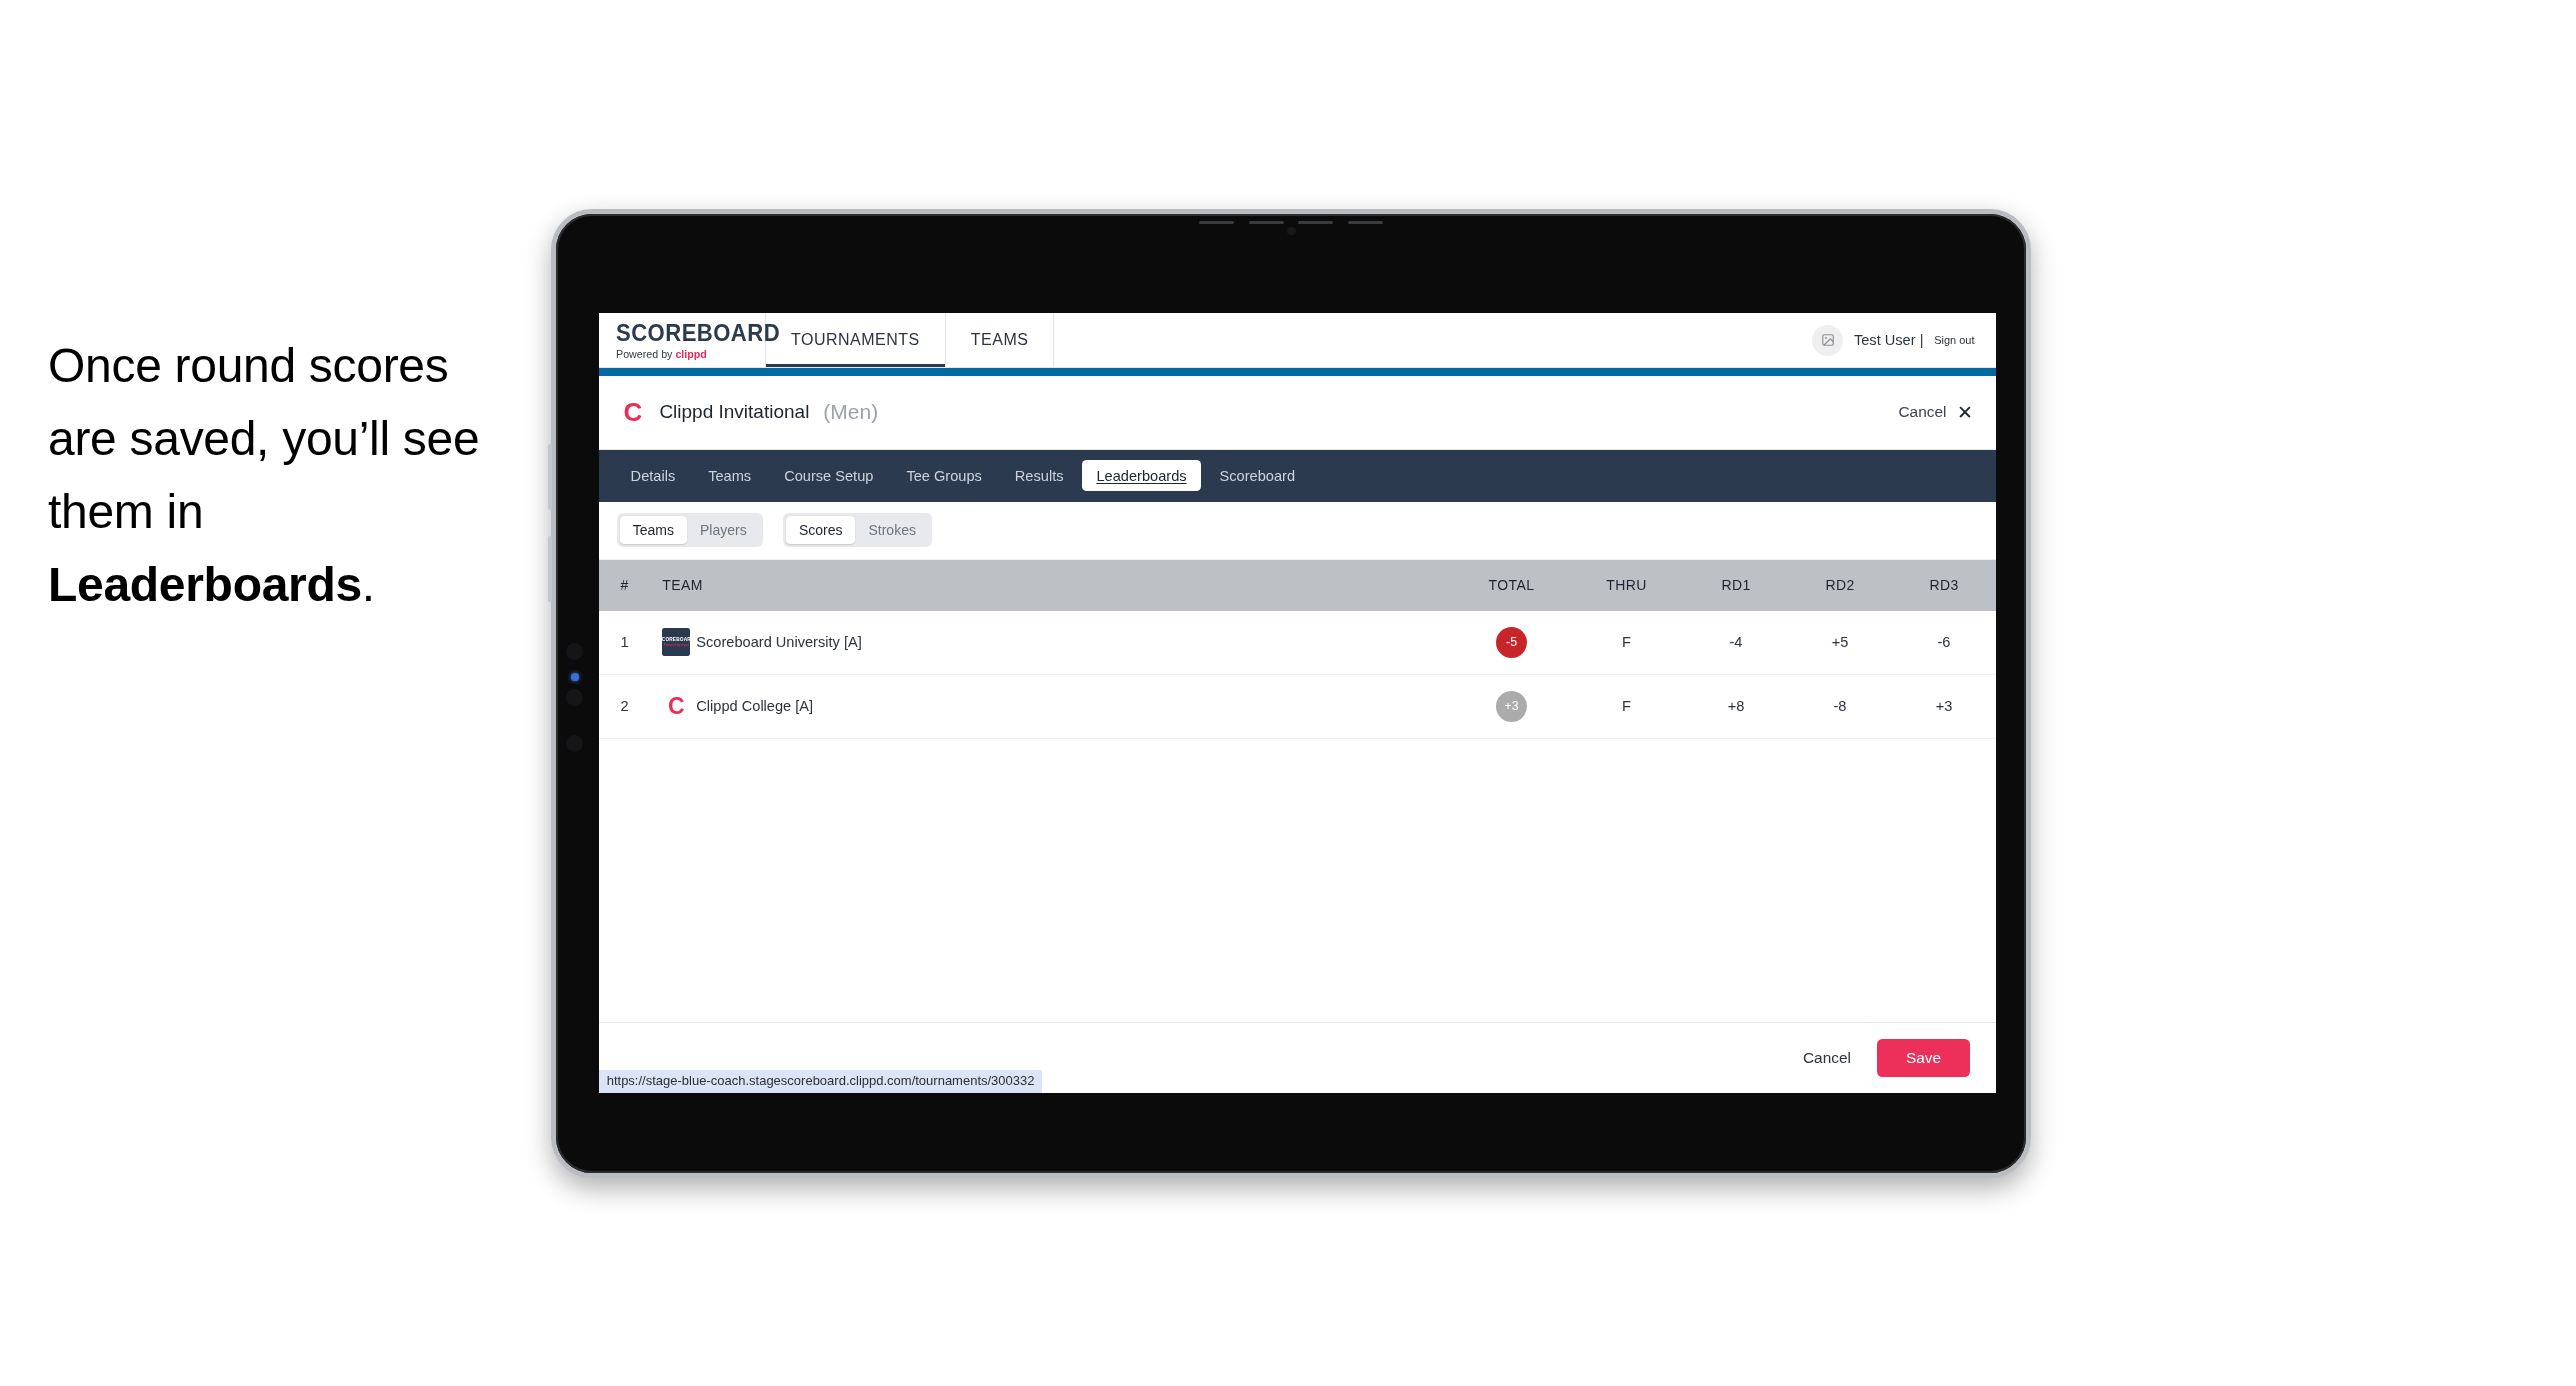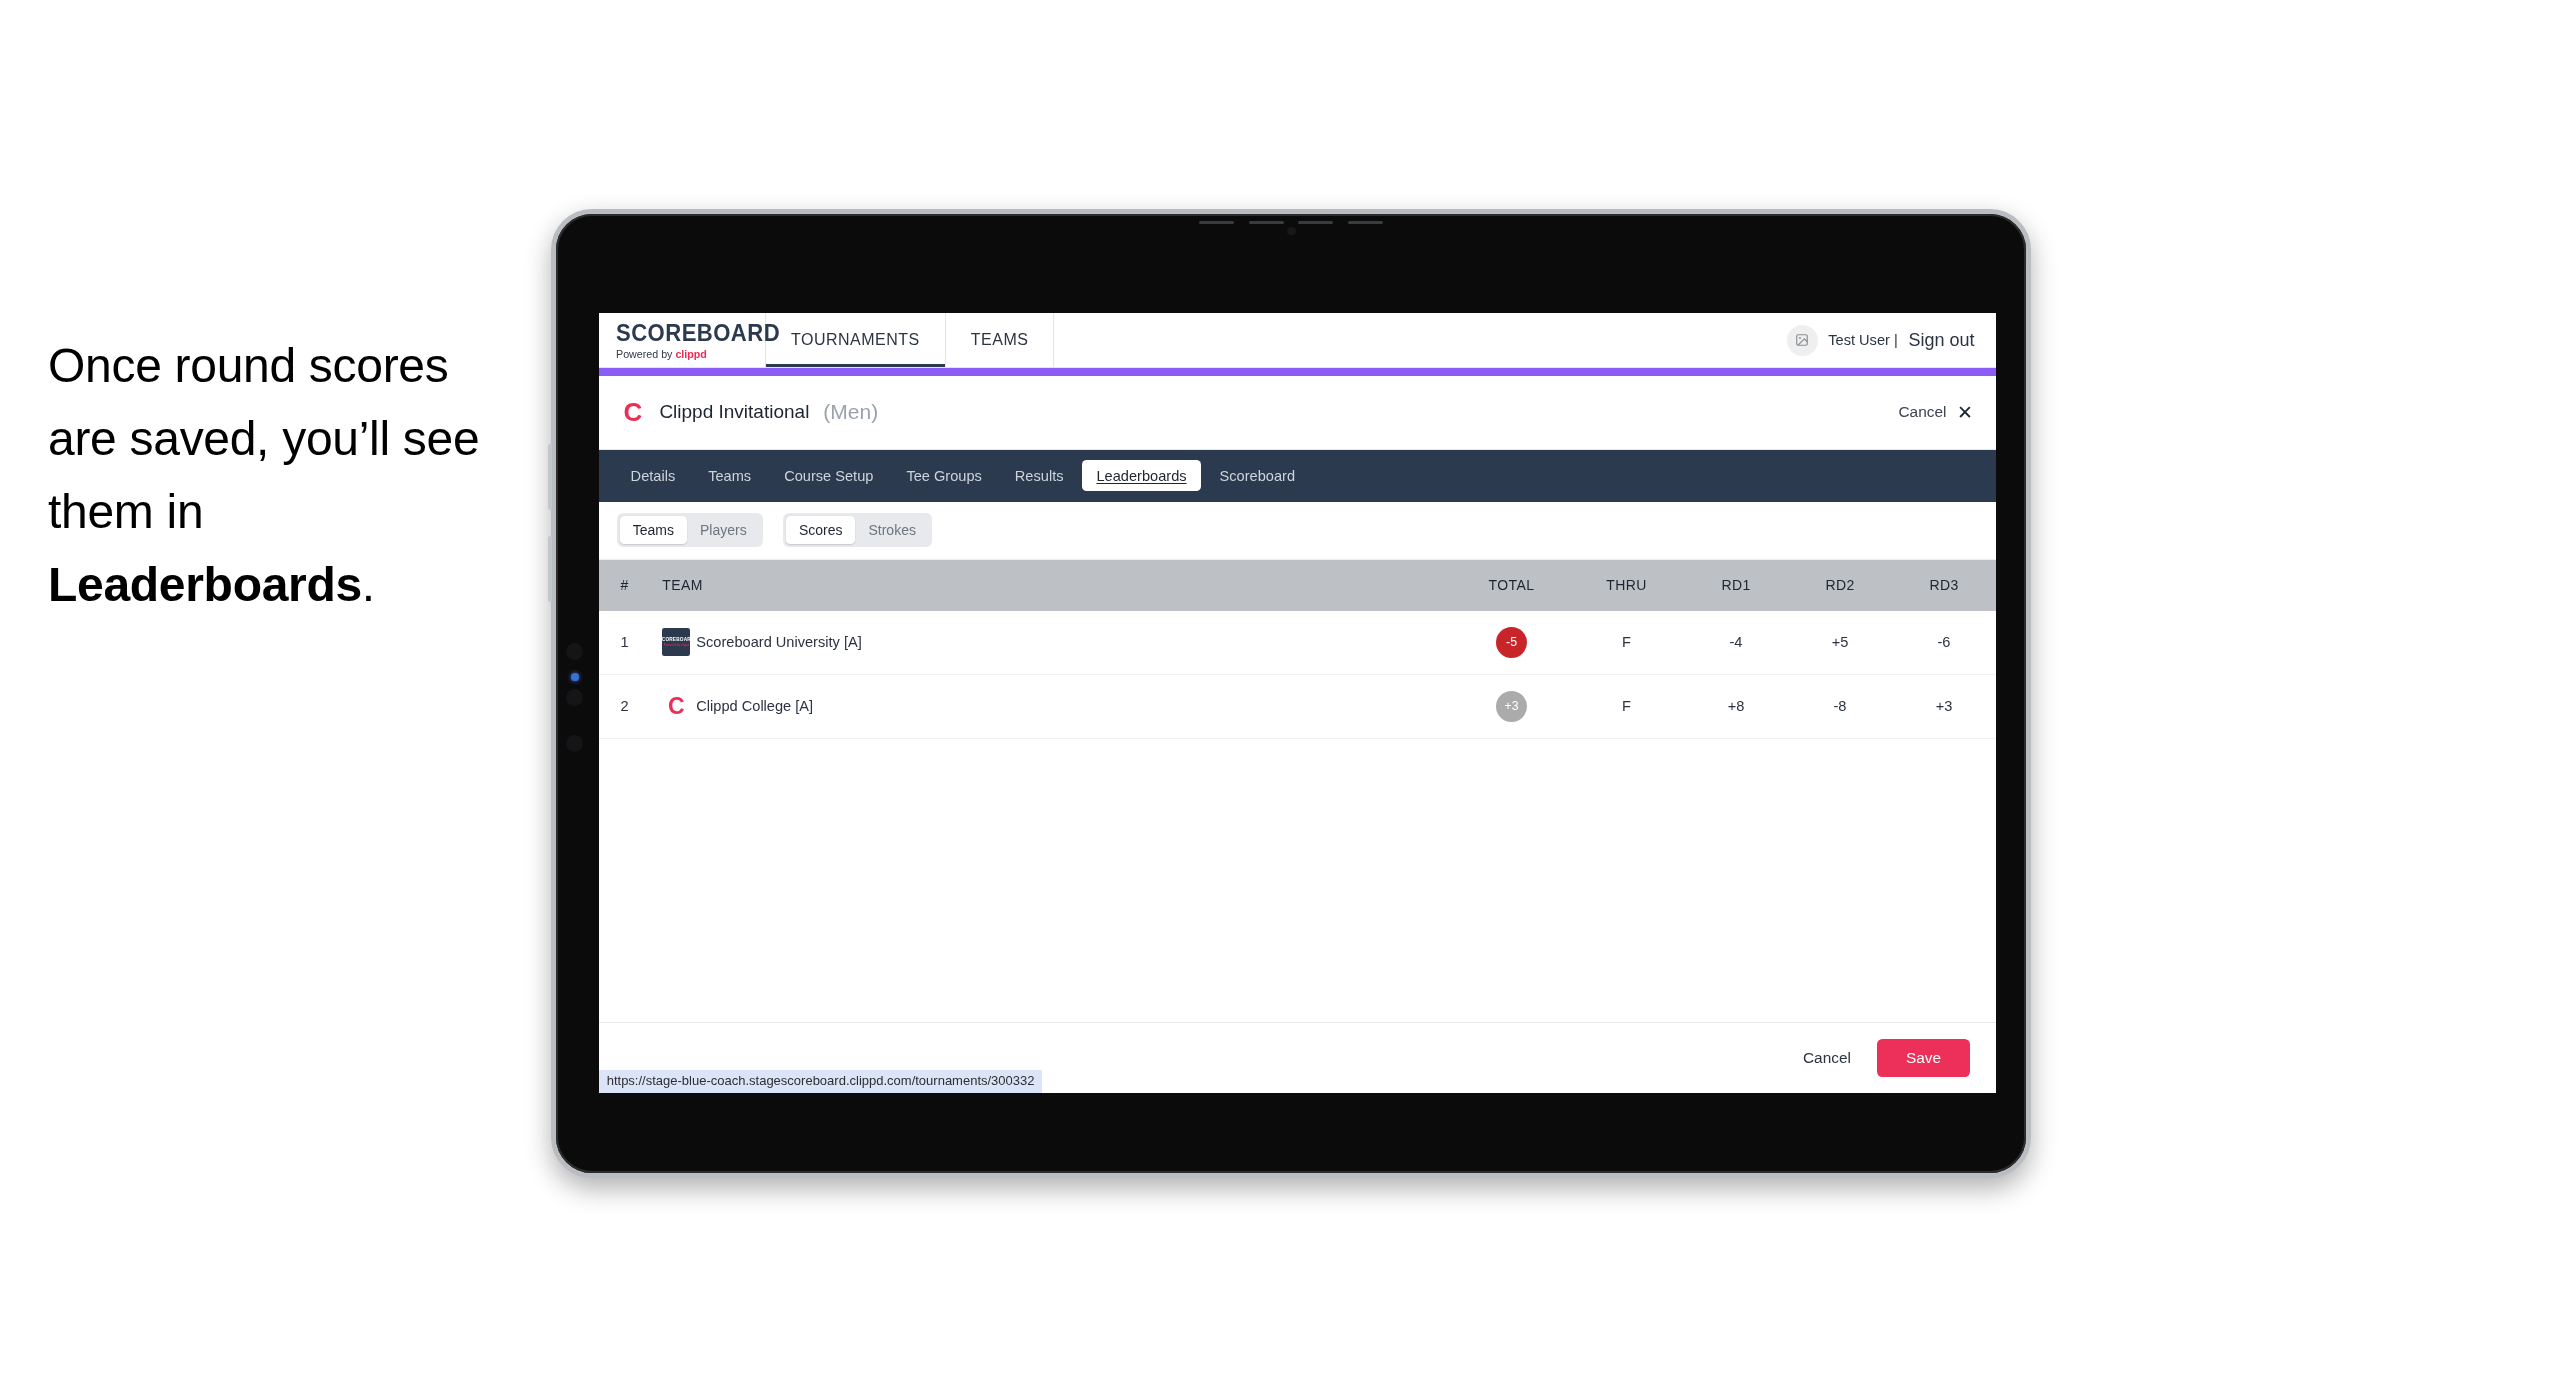--- a/index.html
+++ b/index.html
@@ -72,21 +72,21 @@
   .top-speaker i {
     display: block; width: 35px; height: 3.8px;
     background: #3a3b3e; border-radius: 2.3px;
   }
 
   
   .viewport {
     position: absolute;
     left: 41px; top: 97px;
     width: 1397px; height: 780px;
-    background: #8b5cf6;
+    background: #0369a1;
     overflow: hidden;
   }
 
   
   .appbar {
     position: relative;
     height: 55px;
     background: #ffffff;
     border-bottom: 1.5px solid #e3e5e8;
     display: flex; align-items: stretch;
@@ -126,21 +126,21 @@
     display: flex; align-items: center; gap: 10.7px;
     padding-right: 21.5px;
   }
   .avatar {
     width: 31px; height: 31px; border-radius: 50%;
     background: #efefef;
     display: flex; align-items: center; justify-content: center;
     color: #8a8f96;
   }
   .user-name { font-size: 14.6px; color: #2b3443; }
-  .signout { font-size: 18px; color: #2b3443; cursor: pointer; }
+  .signout { font-size: 11px; color: #2b3443; cursor: pointer; }
 
   
   .modal-head {
     height: 74px;
     background: #ffffff;
     border-bottom: 0.8px solid #e6e8ea;
     display: flex; align-items: center;
     padding: 0 23px 0 24.6px;
     margin-top: 7.7px;
   }

